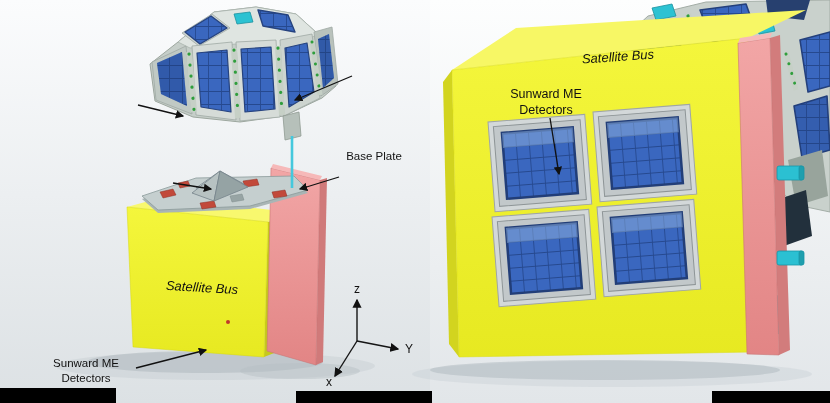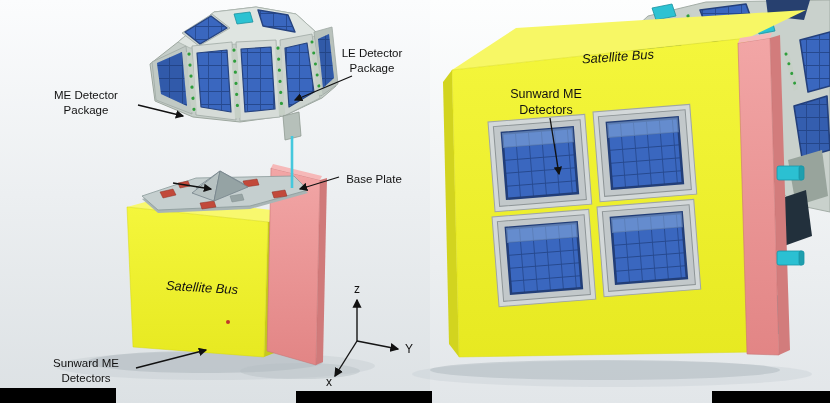--- a/index.html
+++ b/index.html
@@ -215,26 +215,24 @@
 
   <line x1="550" y1="118" x2="559" y2="174" stroke="#111" stroke-width="1.3" marker-end="url(#arr)"></line>
 
   <g>
     <rect x="0" y="388" width="116" height="15" fill="#000"></rect>
     <rect x="296" y="391" width="136" height="12" fill="#000"></rect>
     <rect x="712" y="391" width="118" height="12" fill="#000"></rect>
   </g>
 </svg>
 
-<div class="lbl" style="left:36px;top:88px;width:100px">ME Detector Package</div>
-
-<div class="lbl" style="left:328px;top:46px;width:88px">LE Detector Package</div>
-
-
-<div class="lbl" style="left:336px;top:172px;width:76px">Base Plate</div>
+
+
+
+<div class="lbl" style="left:336px;top:149px;width:76px">Base Plate</div>
 
 <div class="lbl it" style="left:142px;top:280px;width:120px;transform:rotate(3.5deg)">Satellite Bus</div>
 
 <div class="lbl" style="left:34px;top:356px;width:104px">Sunward ME Detectors</div>
 
 <div class="lbl axis" style="left:350px;top:282px">z</div>
 <div class="lbl axis" style="left:402px;top:342px">Y</div>
 <div class="lbl axis" style="left:322px;top:375px">x</div>
 
 <div class="lbl it" style="left:558px;top:49px;width:120px;transform:rotate(-4deg)">Satellite Bus</div>

